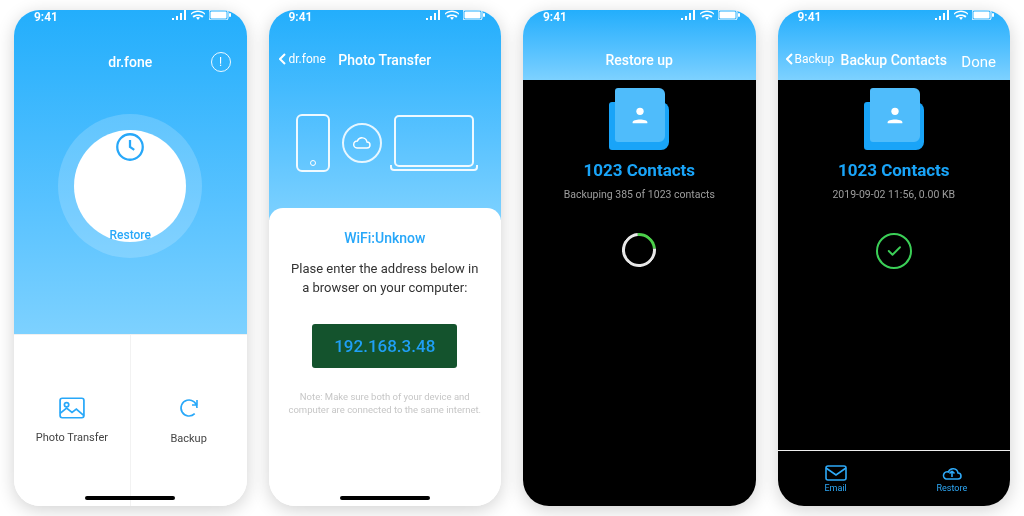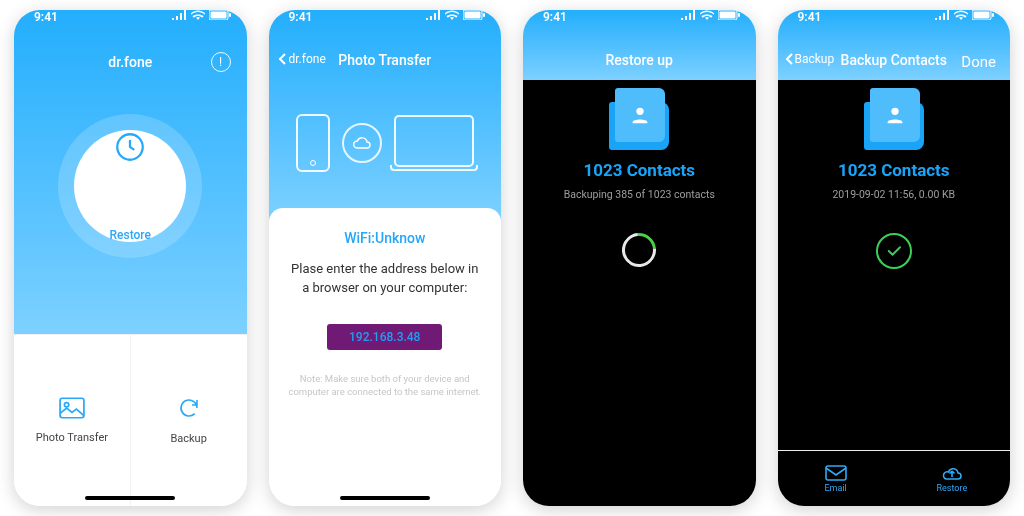--- a/index.html
+++ b/index.html
@@ -110,22 +110,22 @@
     width:80px;height:52px;border:2px solid rgba(255,255,255,0.9);border-radius:5px;position:relative;top:-2px;
   }
   .s2-illus .laptop::after{content:"";position:absolute;bottom:-6px;left:-6px;right:-6px;height:4px;border:2px solid rgba(255,255,255,0.9);border-top:none;border-radius:0 0 4px 4px;}
   .s2-card {
     position:relative; flex:1; background:#fff; border-radius:14px 14px 0 0;
     margin-top:-12px; padding:22px 18px 0; text-align:center;
   }
   .wifi { color:#27a7f9; font-size:14px; font-weight:500; margin-bottom:14px;}
   .instr { color:#333; font-size:13px; line-height:1.45; margin-bottom:26px;}
   .ip {
-    display:inline-block; background:#701a75; color:#1f9ff5; font-size:12px;
-    padding:6px 22px; border-radius:3px; font-weight:500;
+    display:inline-block; background:#14532d; color:#1f9ff5; font-size:17px;
+    padding:12px 22px; border-radius:3px; font-weight:500;
   }
   .note { margin-top:22px; color:#c6c6c6; font-size:9.5px; line-height:1.4;}
 
   
   .nav-blue {
     height:70px; position:relative;
   }
   .nav-blue .title{ position:absolute; top:42px; left:0;right:0; text-align:center; font-size:14px; font-weight:500;}
   .nav-blue .back{position:absolute;left:8px;top:42px;font-size:12px;display:flex;align-items:center;gap:1px;}
   .nav-blue .done{position:absolute;right:14px;top:43px;font-size:15px;}

